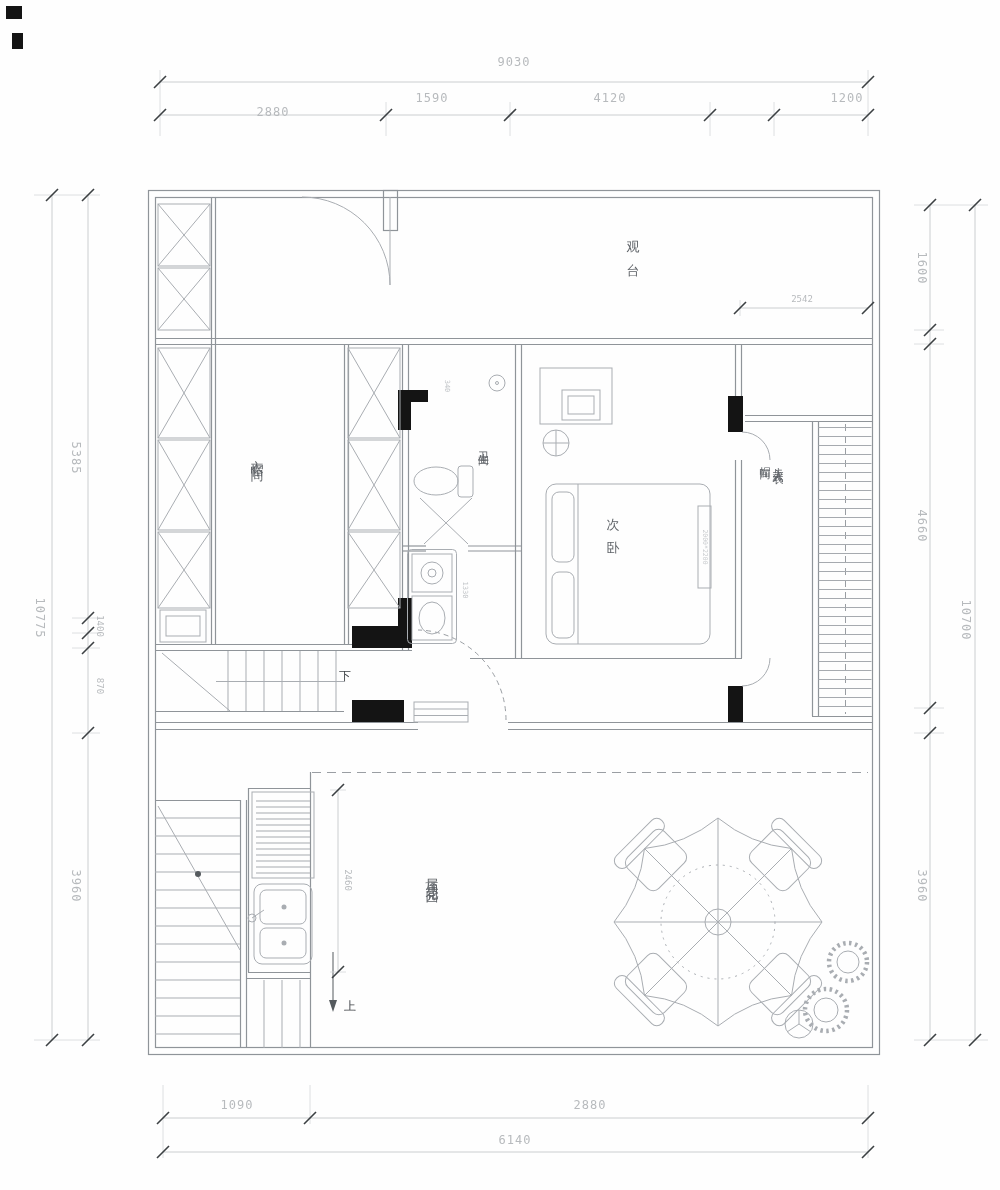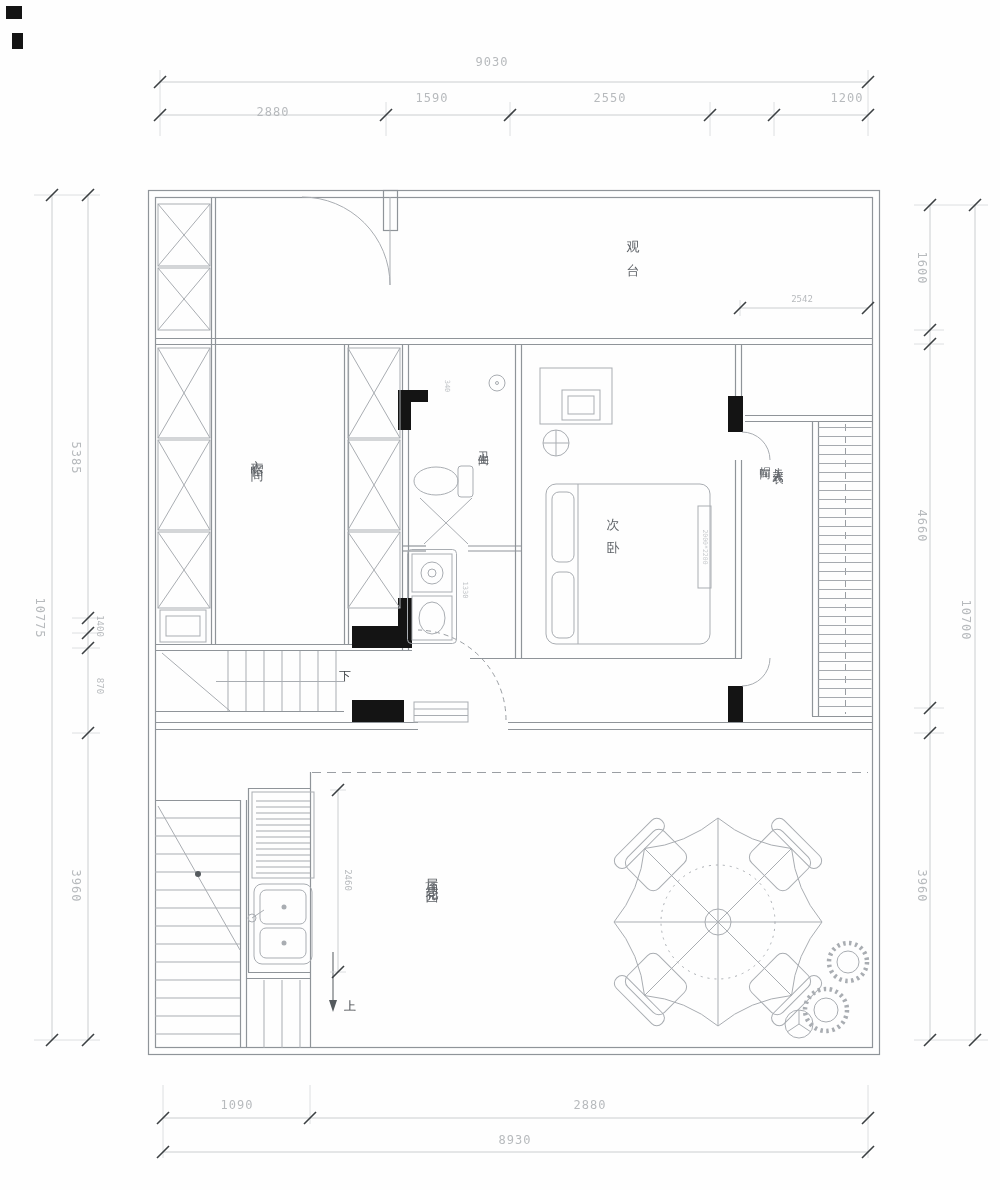--- a/index.html
+++ b/index.html
@@ -318,29 +318,29 @@
         <use href="#tk" x="930" y="1040"></use>
     <use href="#tk" x="975" y="205"></use>
         <use href="#tk" x="975" y="1040"></use>
     <use href="#tk" x="740" y="308"></use>
         <use href="#tk" x="868" y="308"></use>
     <use href="#tk" x="338" y="790"></use>
         <use href="#tk" x="338" y="972"></use>
   </g>
 </svg>
 
-<span class="dim" style="left:492px;top:62px">9030</span>
+<span class="dim" style="left:514px;top:62px">9030</span>
 <span class="dim" style="left:273px;top:112px">2880</span>
 <span class="dim" style="left:432px;top:98px">1590</span>
-<span class="dim" style="left:610px;top:98px">2550</span>
+<span class="dim" style="left:610px;top:98px">4120</span>
 <span class="dim" style="left:847px;top:98px">1200</span>
 
 <span class="dim" style="left:237px;top:1105px">1090</span>
 <span class="dim" style="left:590px;top:1105px">2880</span>
-<span class="dim" style="left:515px;top:1140px">8930</span>
+<span class="dim" style="left:515px;top:1140px">6140</span>
 
 <span class="dim vert" style="left:40px;top:618px">10775</span>
 <span class="dim vert" style="left:76px;top:458px">5385</span>
 <span class="dim vert small" style="left:100px;top:626px">1400</span>
 <span class="dim vert small" style="left:100px;top:686px">870</span>
 <span class="dim vert" style="left:76px;top:886px">3960</span>
 
 <span class="dim vert" style="left:922px;top:268px">1600</span>
 <span class="dim vert" style="left:922px;top:526px">4660</span>
 <span class="dim vert" style="left:922px;top:886px">3960</span>

